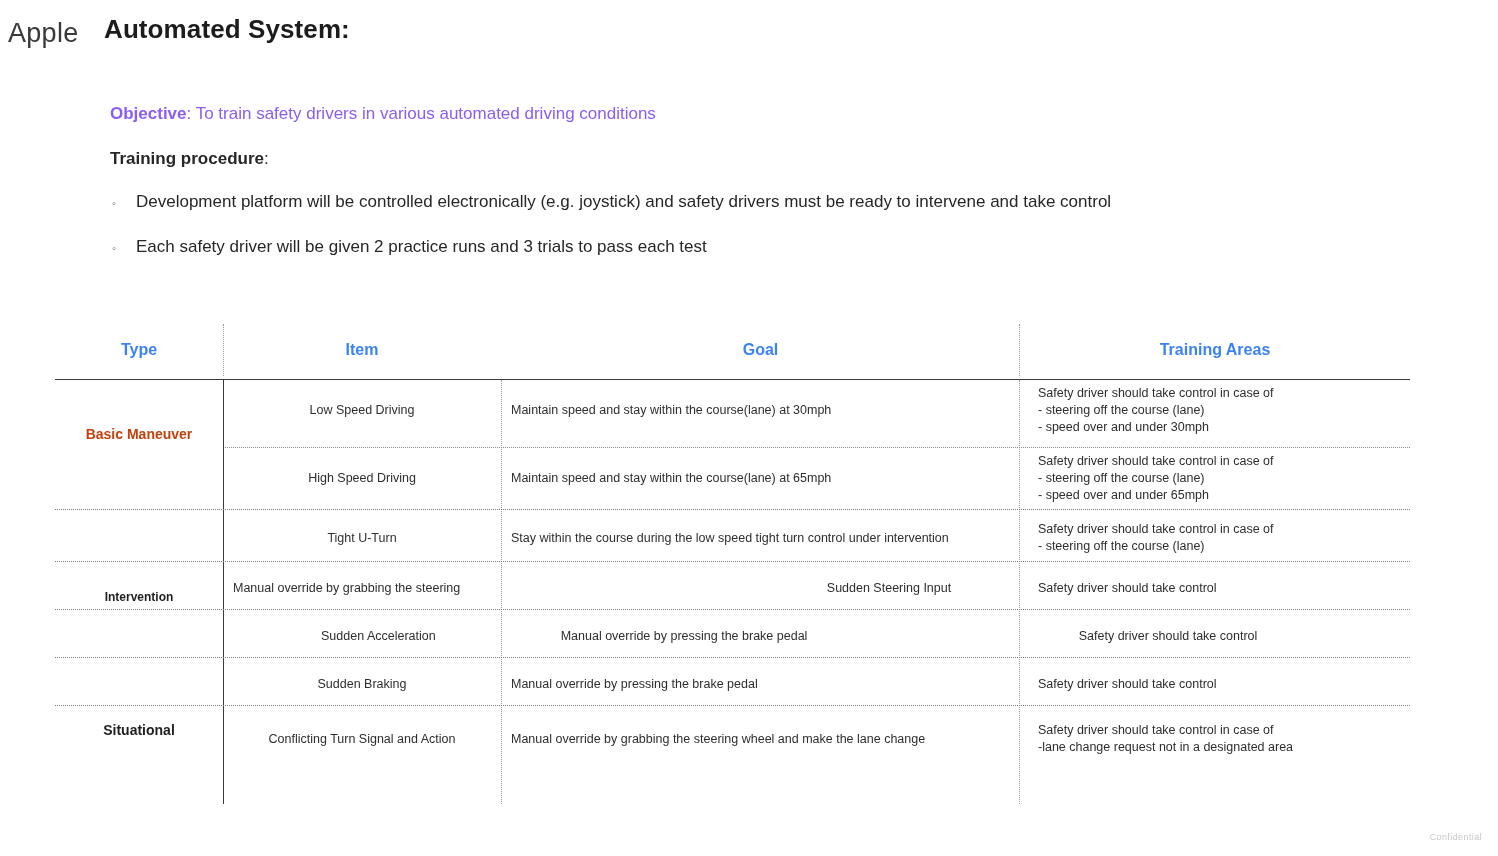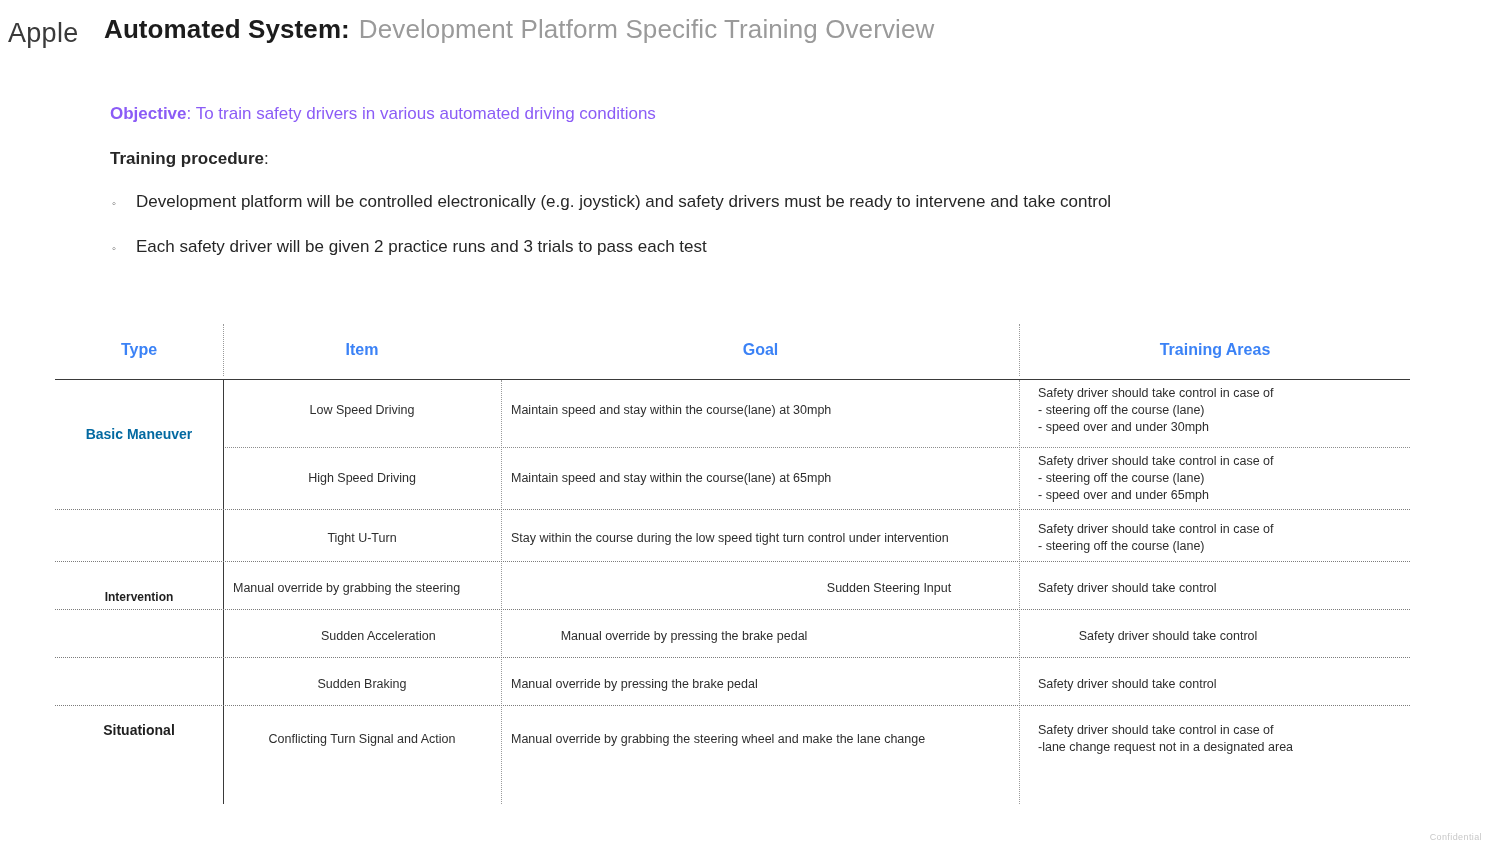--- a/index.html
+++ b/index.html
@@ -212,21 +212,20 @@
     letter-spacing: 0.4px;
   }
 </style>
 </head>
 <body>
 
 <div class="header">
   <div class="brand">Apple</div>
   <div class="title-wrap">
     <span class="title-strong">Automated System:</span>
-    <span class="title-light">Development Platform Specific Training Overview</span>
   </div>
 </div>
 
 <div class="objective">
   <b>Objective</b><span>: To train safety drivers in various automated driving conditions</span>
 </div>
 
 <div class="proc-label">
   <span>Training procedure</span><span class="plain">:</span>
 </div>
@@ -328,18 +327,18 @@
     <div class="cell c-item">Conflicting Turn Signal and Action</div>
     <div class="cell c-goal">Manual override by grabbing the steering wheel and make the lane change</div>
     <div class="cell c-train">
       <span class="multi">
         <span>Safety driver should take control in case of</span>
         <span>-lane change request not in a designated area</span>
       </span>
     </div>
   </div>
 
-  <div style="position:absolute;left:0;top:104px;width:168px;text-align:center;font-size:14px;font-weight:700;color:#0369a1;">Basic Maneuver</div>
+  <div style="position:absolute;left:0;top:104px;width:168px;text-align:center;font-size:14px;font-weight:700;color:#c2410c;">Basic Maneuver</div>
   <div style="position:absolute;left:0;top:268px;width:168px;text-align:center;font-size:12px;font-weight:700;color:#1f1f1f;">Intervention</div>
   <div style="position:absolute;left:0;top:400px;width:168px;text-align:center;font-size:14px;font-weight:700;color:#1f1f1f;">Situational</div>
 </div>
 
 <div class="confidential">Confidential</div>
 
 </body></html>

